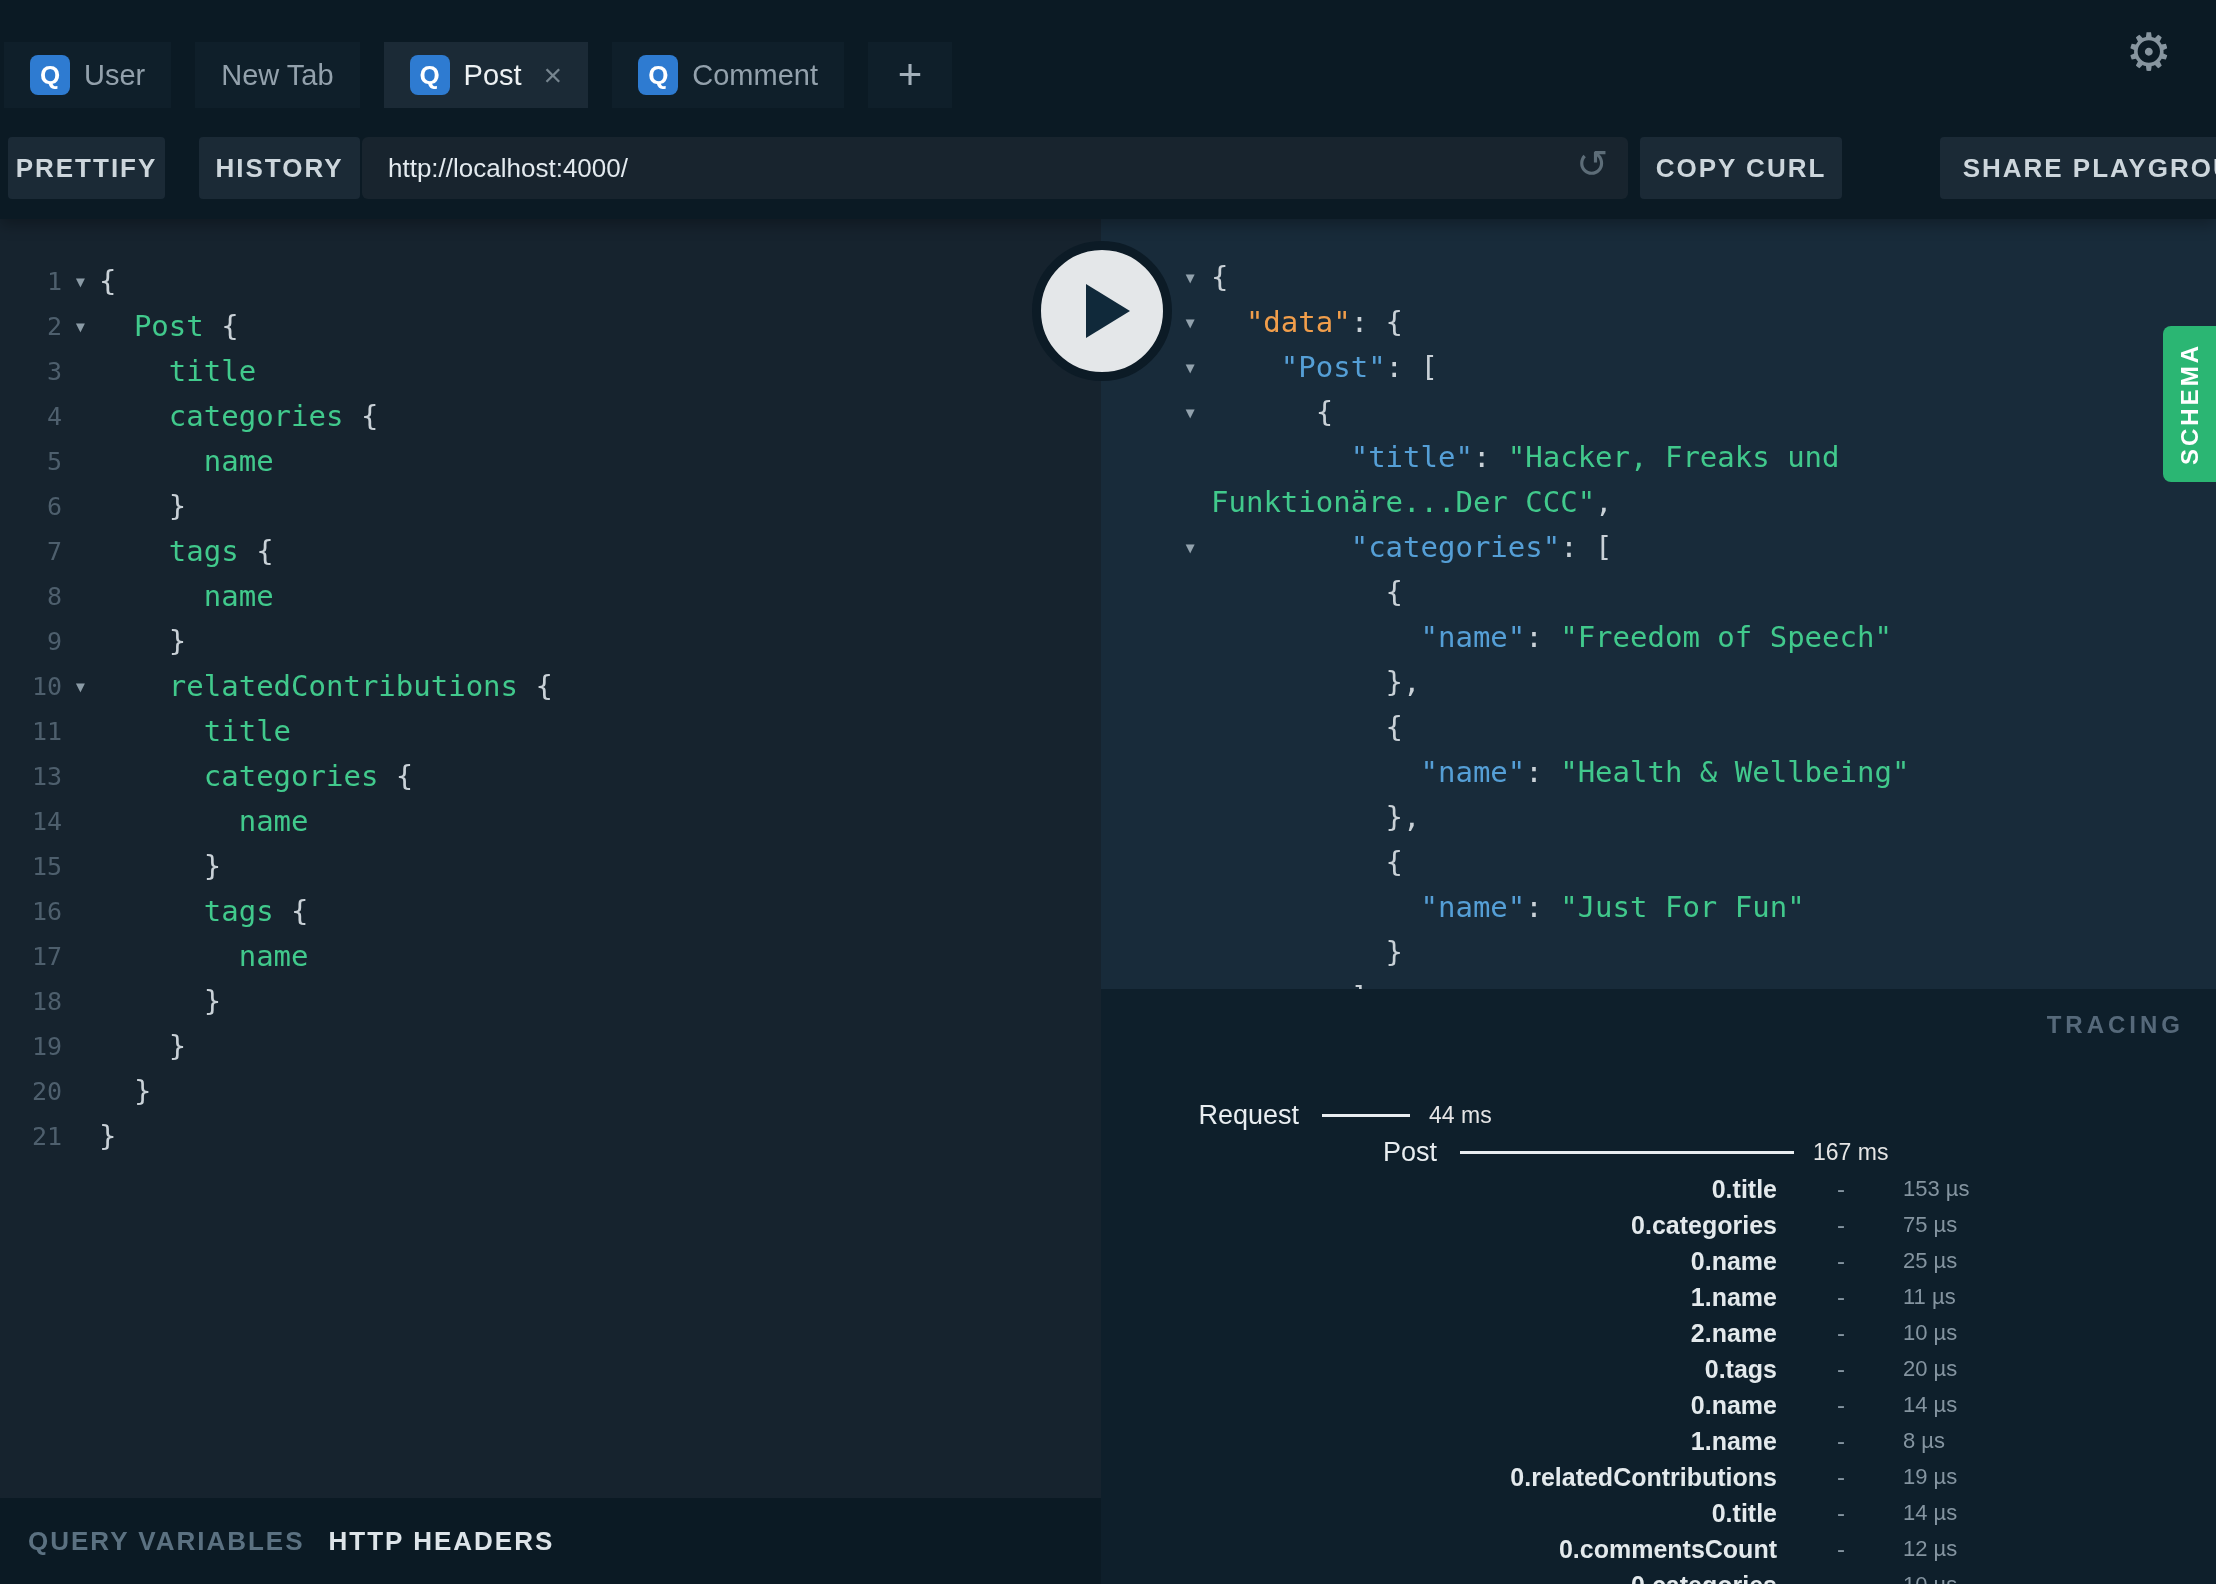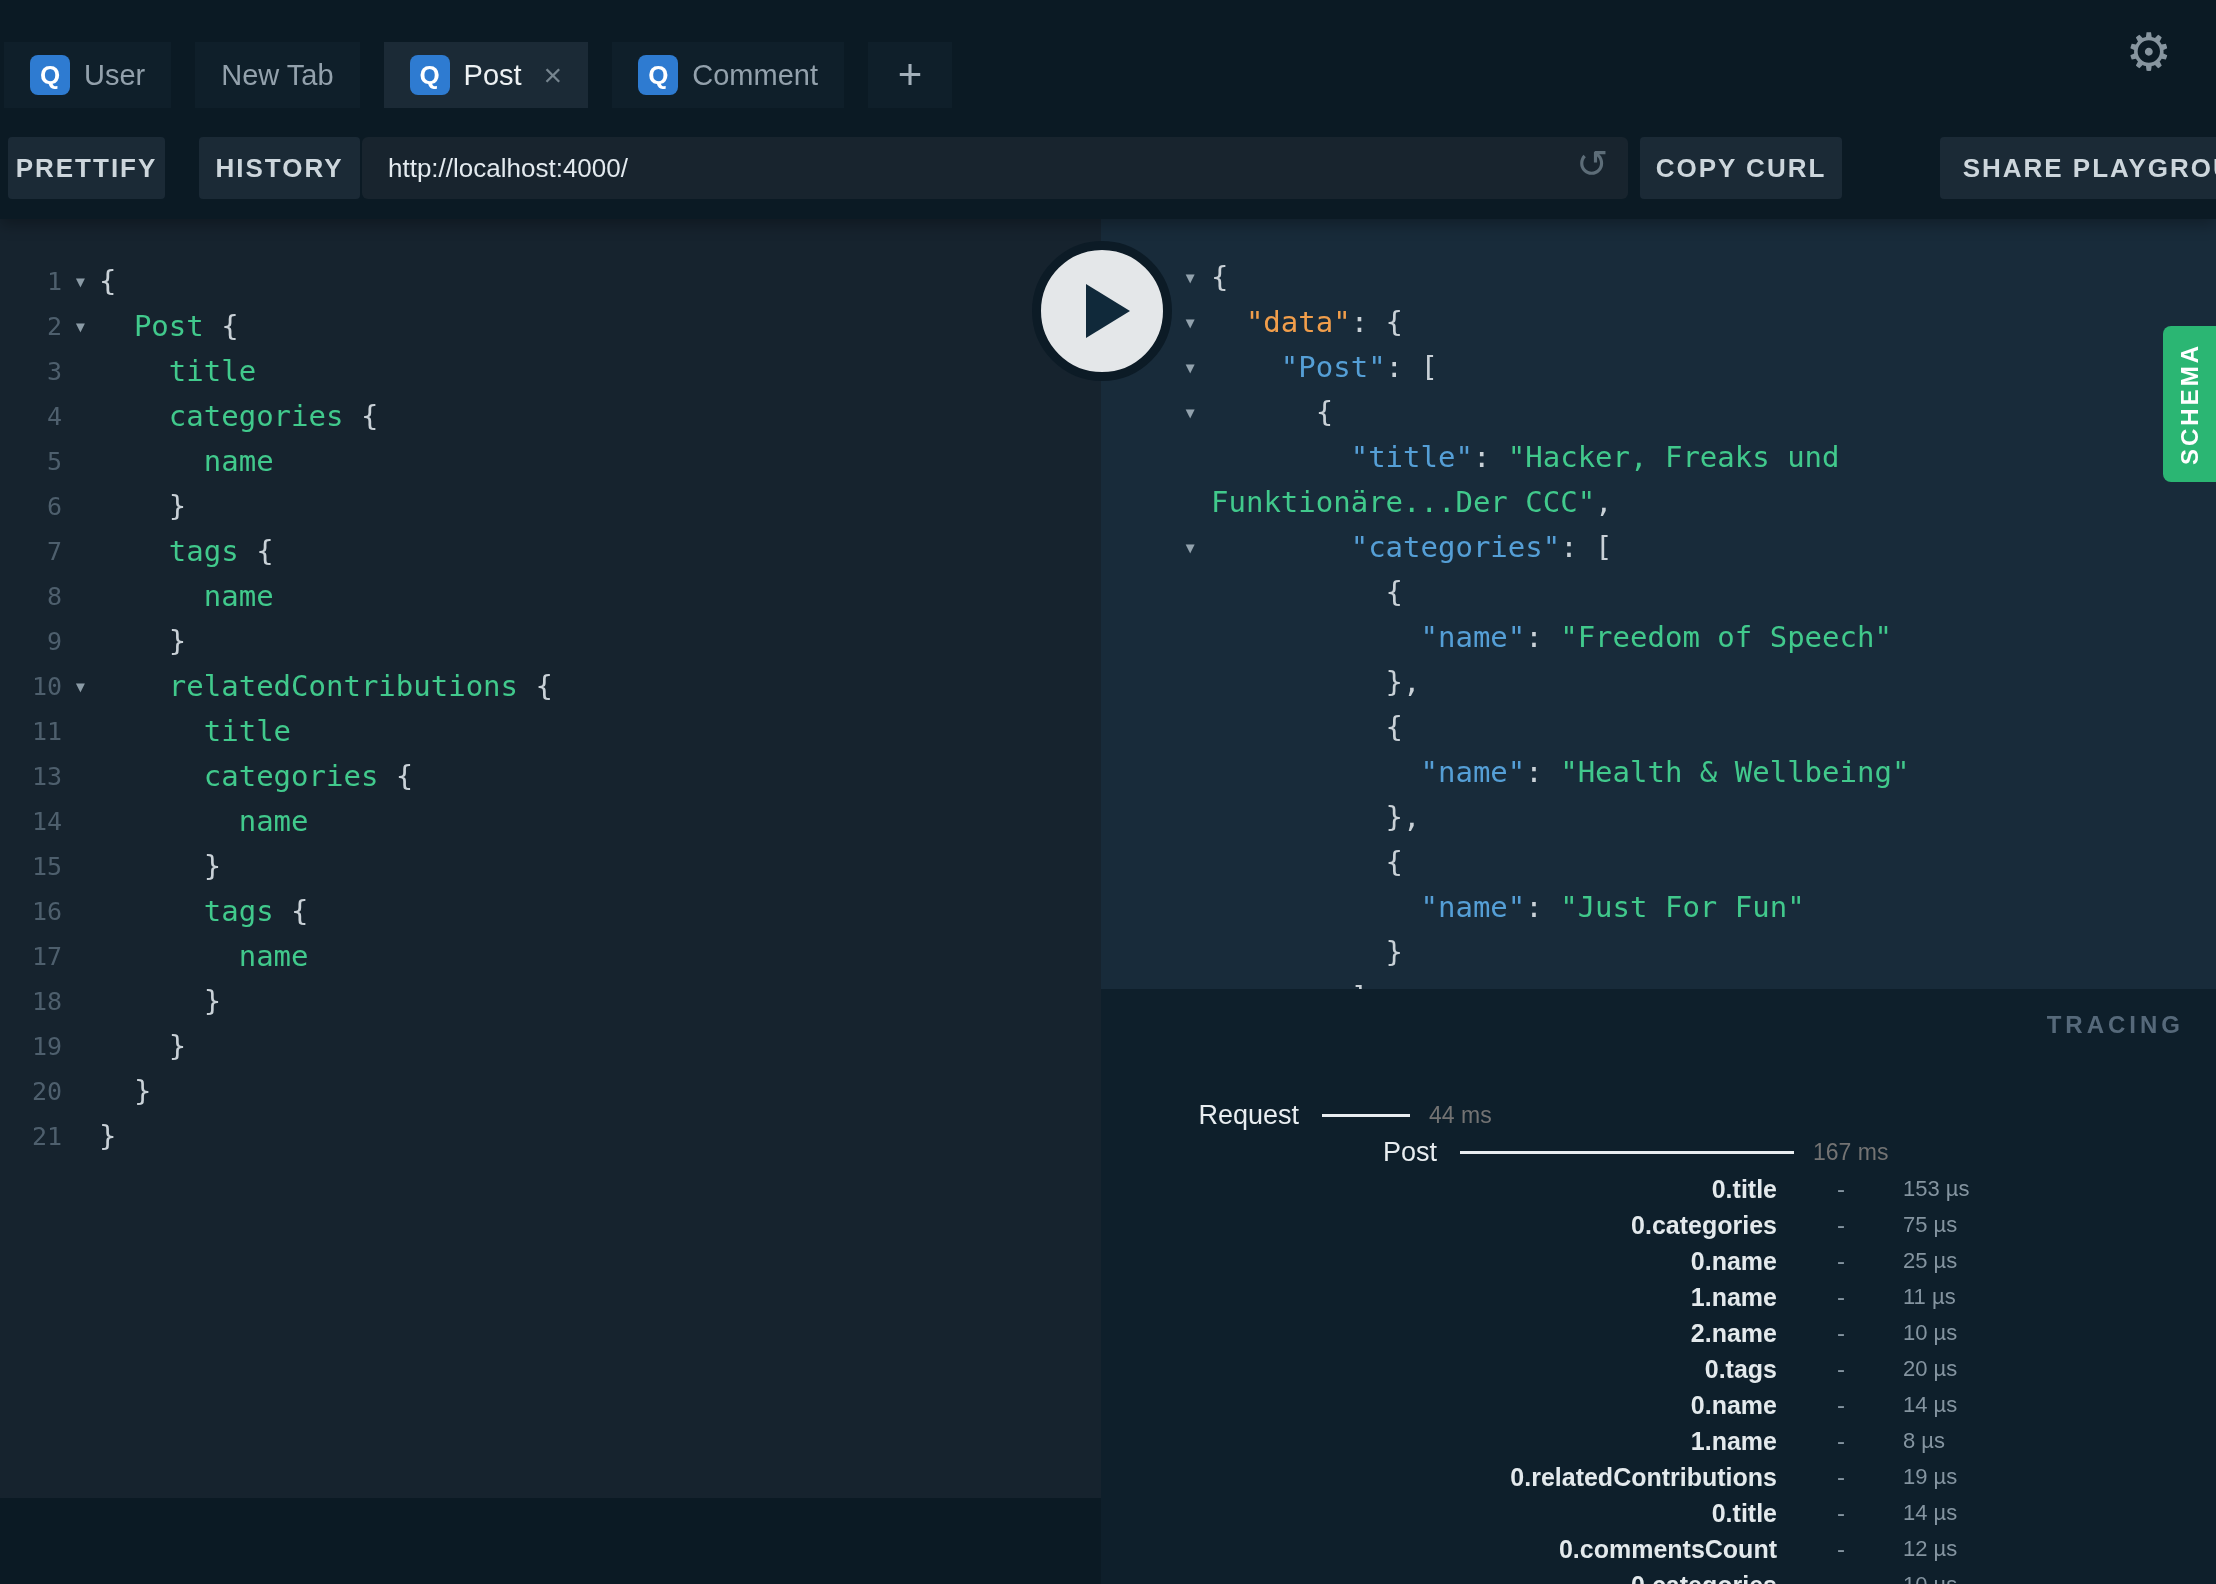--- a/index.html
+++ b/index.html
@@ -52,21 +52,21 @@
   .right-pane{position:absolute;top:219px;left:1101px;width:1115px;height:1365px;}
   .response{position:absolute;top:0;left:0;right:0;height:770px;background:#182b3a;overflow:hidden;
             padding-top:36px;box-sizing:border-box;}
   .tracing{position:absolute;top:770px;left:0;right:0;bottom:0;background:#0e1f2b;overflow:hidden;}
   .tracing-title{position:absolute;top:22px;right:32px;color:#56697a;font-size:24px;font-weight:700;
                  letter-spacing:4px;}
   .trace-list{position:absolute;top:108px;left:0;right:0;}
   .trace-bar-row{display:flex;align-items:center;height:37px;}
   .tb-label{text-align:right;color:#e8edf0;font-size:27px;flex:none;}
   .tb-bar{height:3px;background:#e8edf0;margin-left:23px;flex:none;}
-  .tb-time{margin-left:19px;color:#737373;font-size:23px;}
+  .tb-time{margin-left:19px;color:#e5e5e5;font-size:23px;}
   .trace-row{display:flex;align-items:center;height:36px;gap:44px;}
   .tr-label{width:676px;text-align:right;color:#e3e9ec;font-size:25px;font-weight:600;flex:none;}
   .tr-dash{margin-left:16px;color:#8494a0;font-size:24px;}
   .tr-time{margin-left:14px;color:#8494a0;font-size:22px;}
 
   
   .play{position:absolute;top:241px;left:1032px;width:140px;height:140px;border-radius:50%;
         background:#e4e7e9;border:9px solid #0c1b26;box-sizing:border-box;z-index:10;cursor:pointer;
         display:flex;align-items:center;justify-content:center;padding:0;}
   .play-tri{width:0;height:0;border-top:27px solid transparent;border-bottom:27px solid transparent;
@@ -245,14 +245,18 @@
   </div>
 
   <button class="play">
     <span class="play-tri"></span>
   </button>
 
   <div class="schema-tab">
     <span class="schema-label">SCHEMA</span>
   </div>
 
+  <footer class="footer">
+    <span class="fv">QUERY VARIABLES</span>
+    <span class="fh">HTTP HEADERS</span>
+  </footer>
 
 </div>
 
 </body></html>

